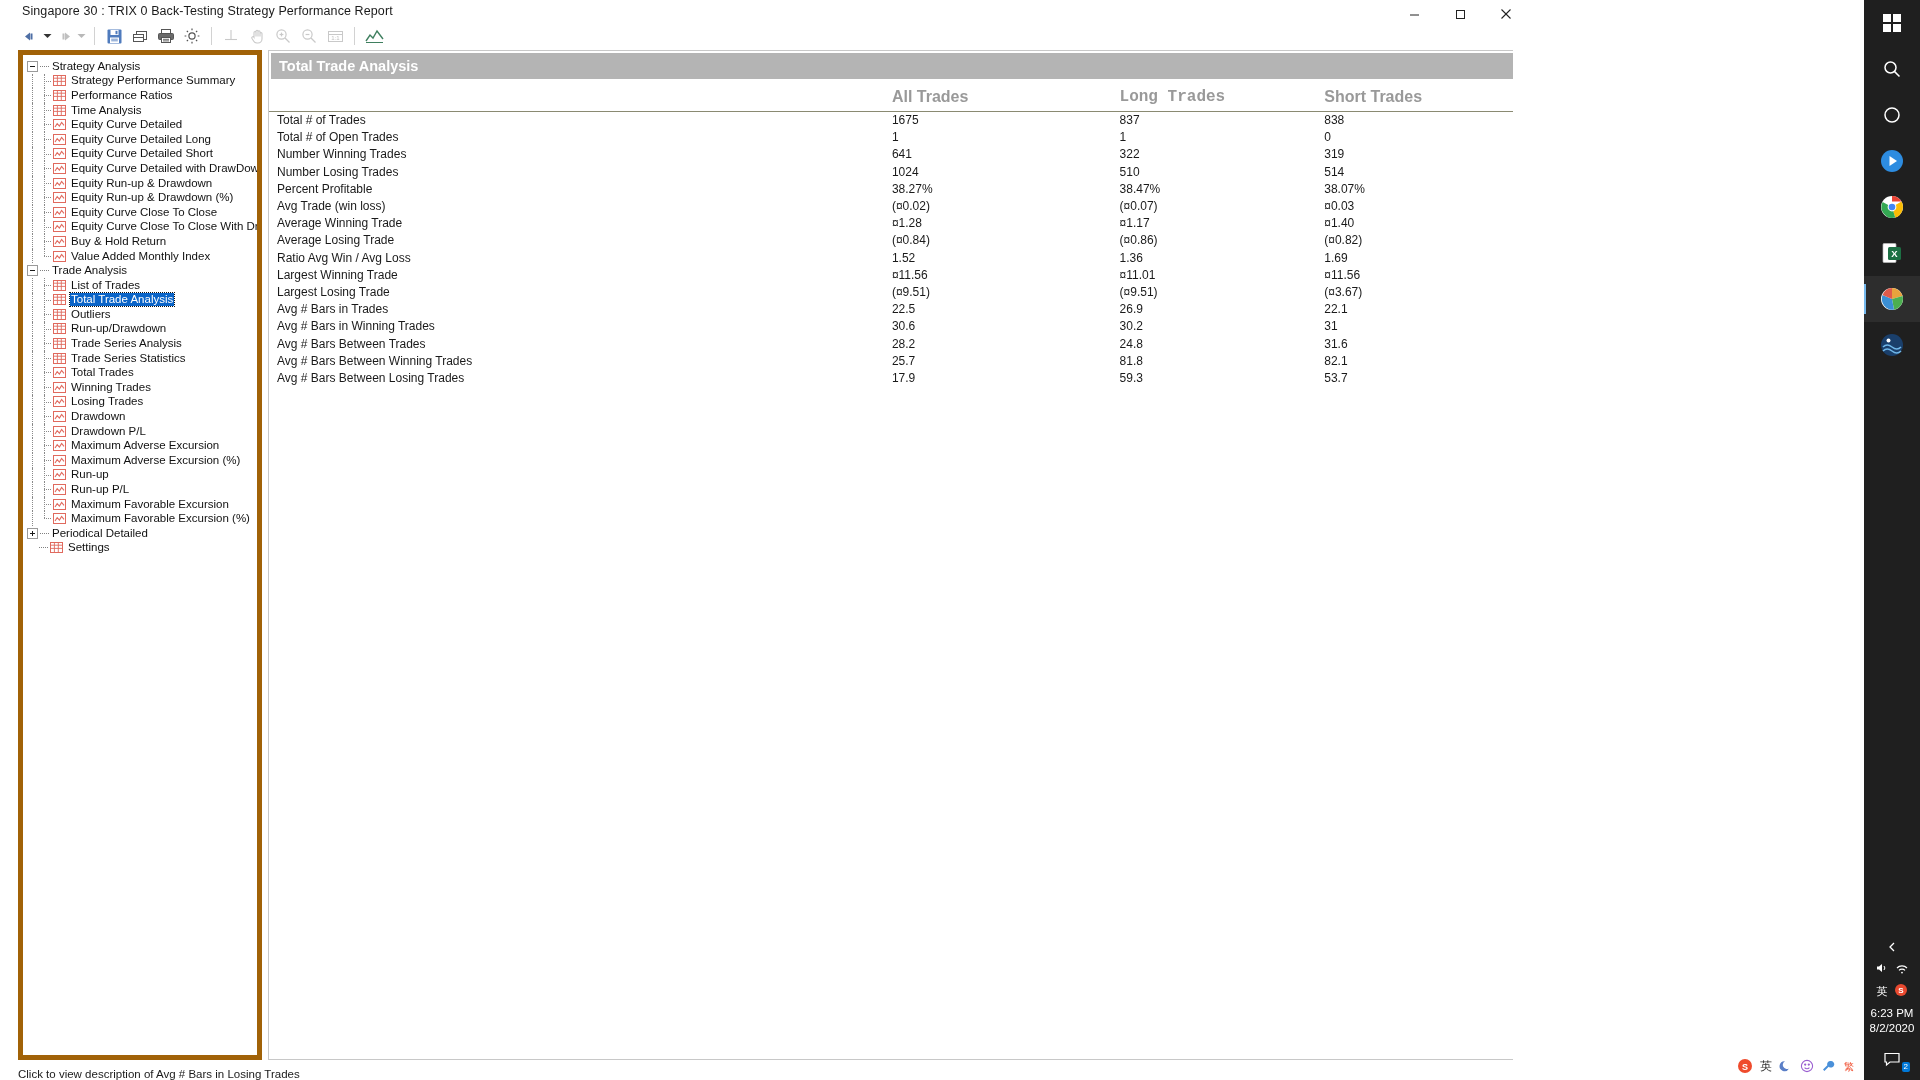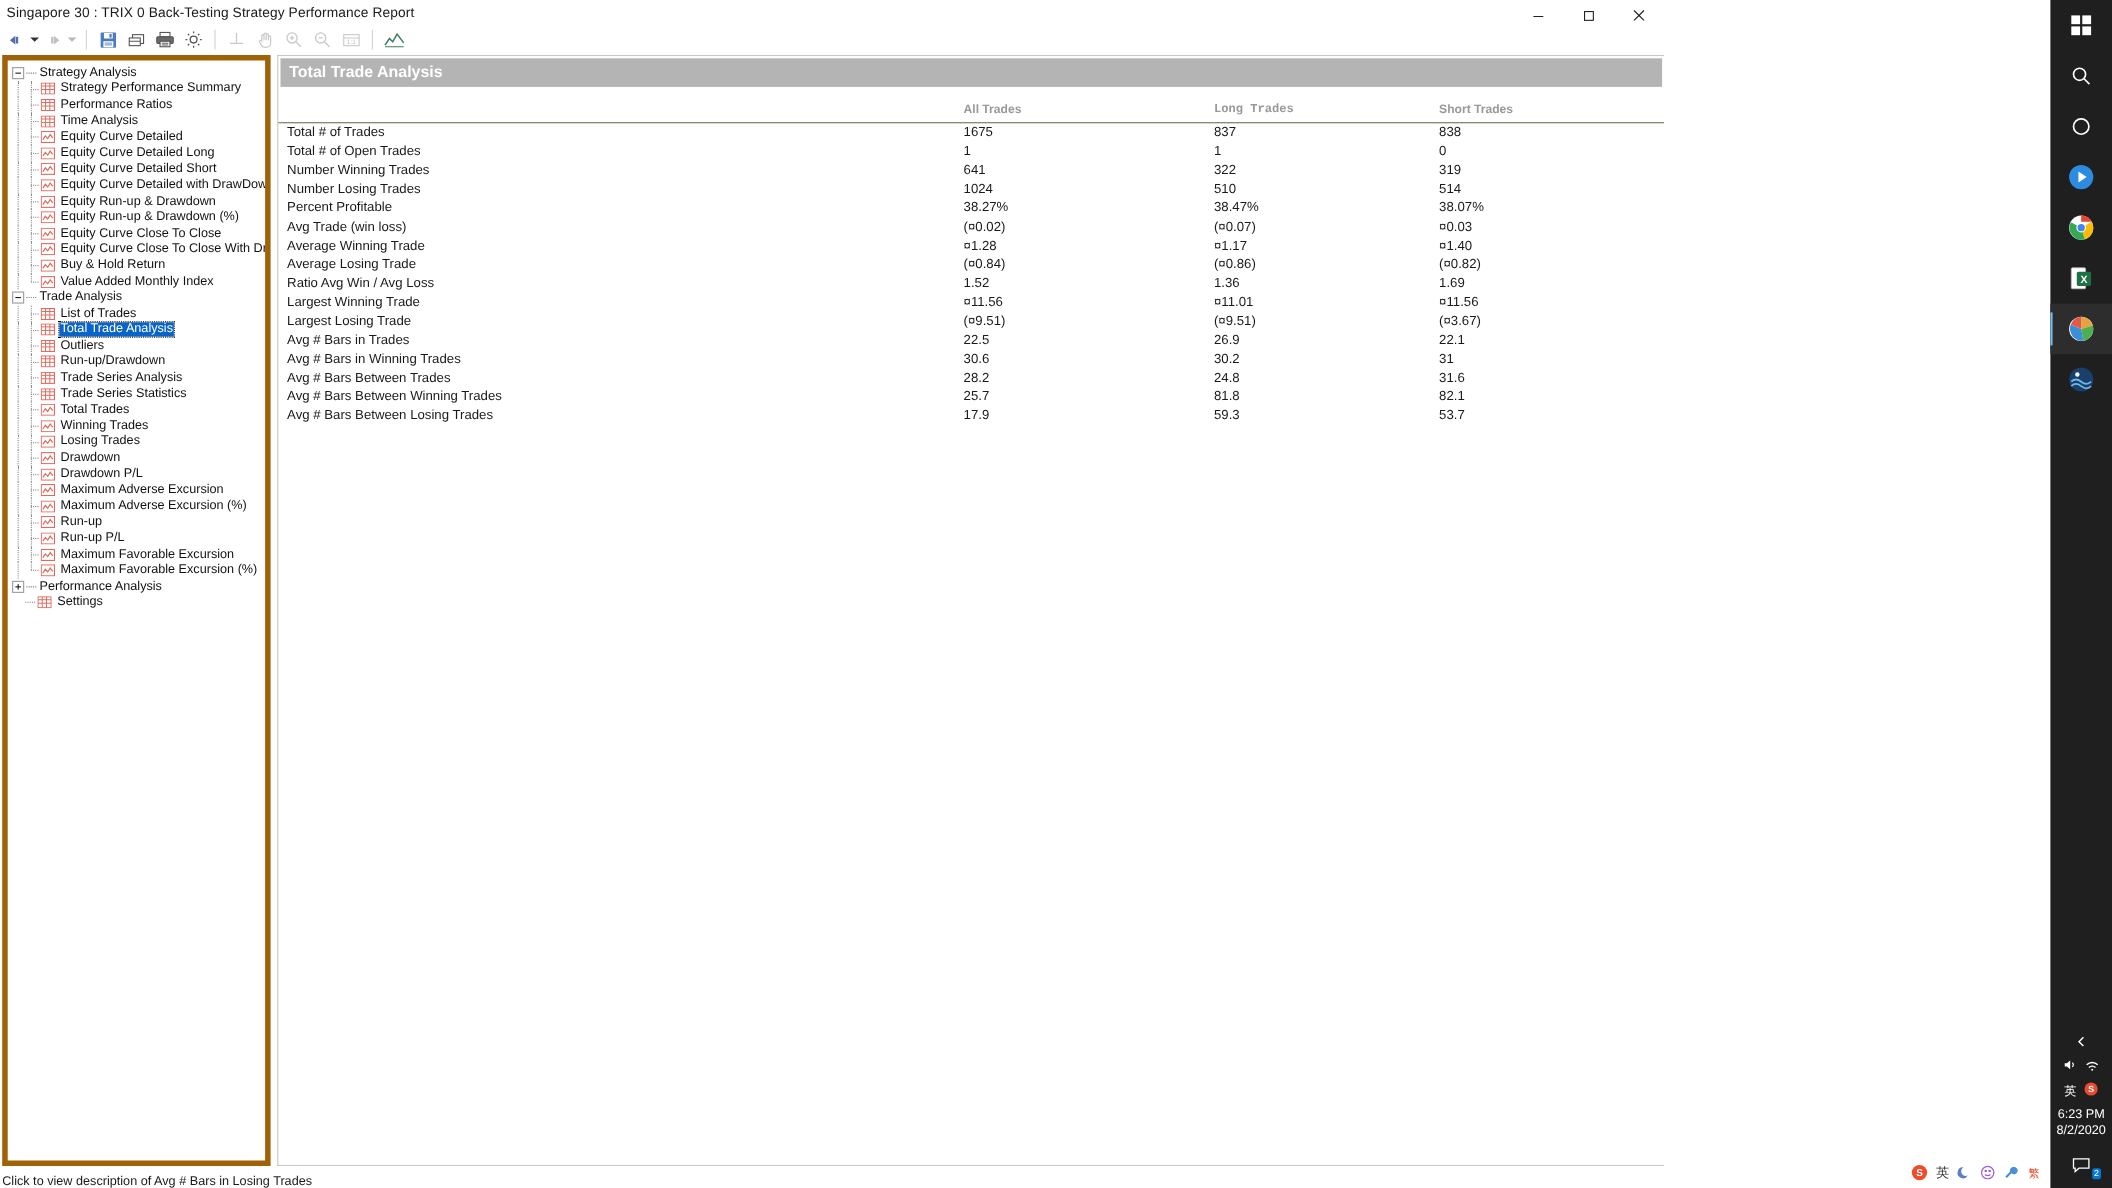--- a/index.html
+++ b/index.html
@@ -7,21 +7,21 @@
     margin: 0; padding: 0;
     width: 1920px; height: 1080px;
     overflow: hidden;
     background: #ffffff;
     font-family: "Liberation Sans", sans-serif;
     -webkit-font-smoothing: antialiased;
   }
 
   #app {
     position: absolute;
-    left: 0; top: 0;
+    left: 16px; top: 0;
     width: 1513px; height: 1080px;
     background: #ffffff;
     display: flex;
     flex-direction: column;
   }
 
   
   .titlebar {
     height: 22px;
     background: #ffffff;
@@ -192,21 +192,21 @@
     font-weight: bold;
   }
   .rtable {
     width: 100%;
     border-collapse: collapse;
     font-size: 12px;
     margin-top: 2px;
   }
   .rtable th {
     text-align: left;
-    font-size: 11px;
+    font-size: 16px;
     font-weight: bold;
     color: #999999;
     padding: 7px 0 5px 0;
     border-bottom: 1px solid #8a8a72;
     height: 30px;
     vertical-align: bottom;
   }
   .rtable th.c0 { width: 624px; padding-left: 8px; }
   .rtable th.c1 { width: 228px; }
   .rtable th.c2 { width: 205px; font-family: Liberation Mono, monospace; }
@@ -755,21 +755,21 @@
             <span class="elbow"></span>
             <svg class="ico" viewBox="0 0 13 11">
               <rect x="0.5" y="0.5" width="12" height="10" fill="#fff" stroke="#e06a5e" stroke-width="1"></rect>
               <path d="M2 8 L4.2 4.6 L6.4 7 L8.6 3.4 L11 6.4" fill="none" stroke="#e06a5e" stroke-width="1.1"></path>
             </svg>
             <span class="tlabel">Maximum Favorable Excursion (%)</span>
           </div>
           <div class="tnode">
             <span class="expander plus"></span>
             <span class="dots"></span>
-            <span class="tlabel">Performance Analysis</span>
+            <span class="tlabel">Periodical Detailed</span>
           </div>
           <div class="tnode">
             <span class="indent"></span>
             <span class="dots"></span>
             <svg class="ico" viewBox="0 0 13 11">
               <rect x="0.5" y="0.5" width="12" height="10" fill="#fff" stroke="#e06a5e" stroke-width="1"></rect>
               <line x1="0.5" y1="3.2" x2="12.5" y2="3.2" stroke="#e06a5e" stroke-width="0.9"></line>
               <line x1="0.5" y1="6.4" x2="12.5" y2="6.4" stroke="#e06a5e" stroke-width="0.9"></line>
               <line x1="4.4" y1="0.5" x2="4.4" y2="10.5" stroke="#e06a5e" stroke-width="0.9"></line>
               <line x1="8.3" y1="0.5" x2="8.3" y2="10.5" stroke="#e06a5e" stroke-width="0.9"></line>

